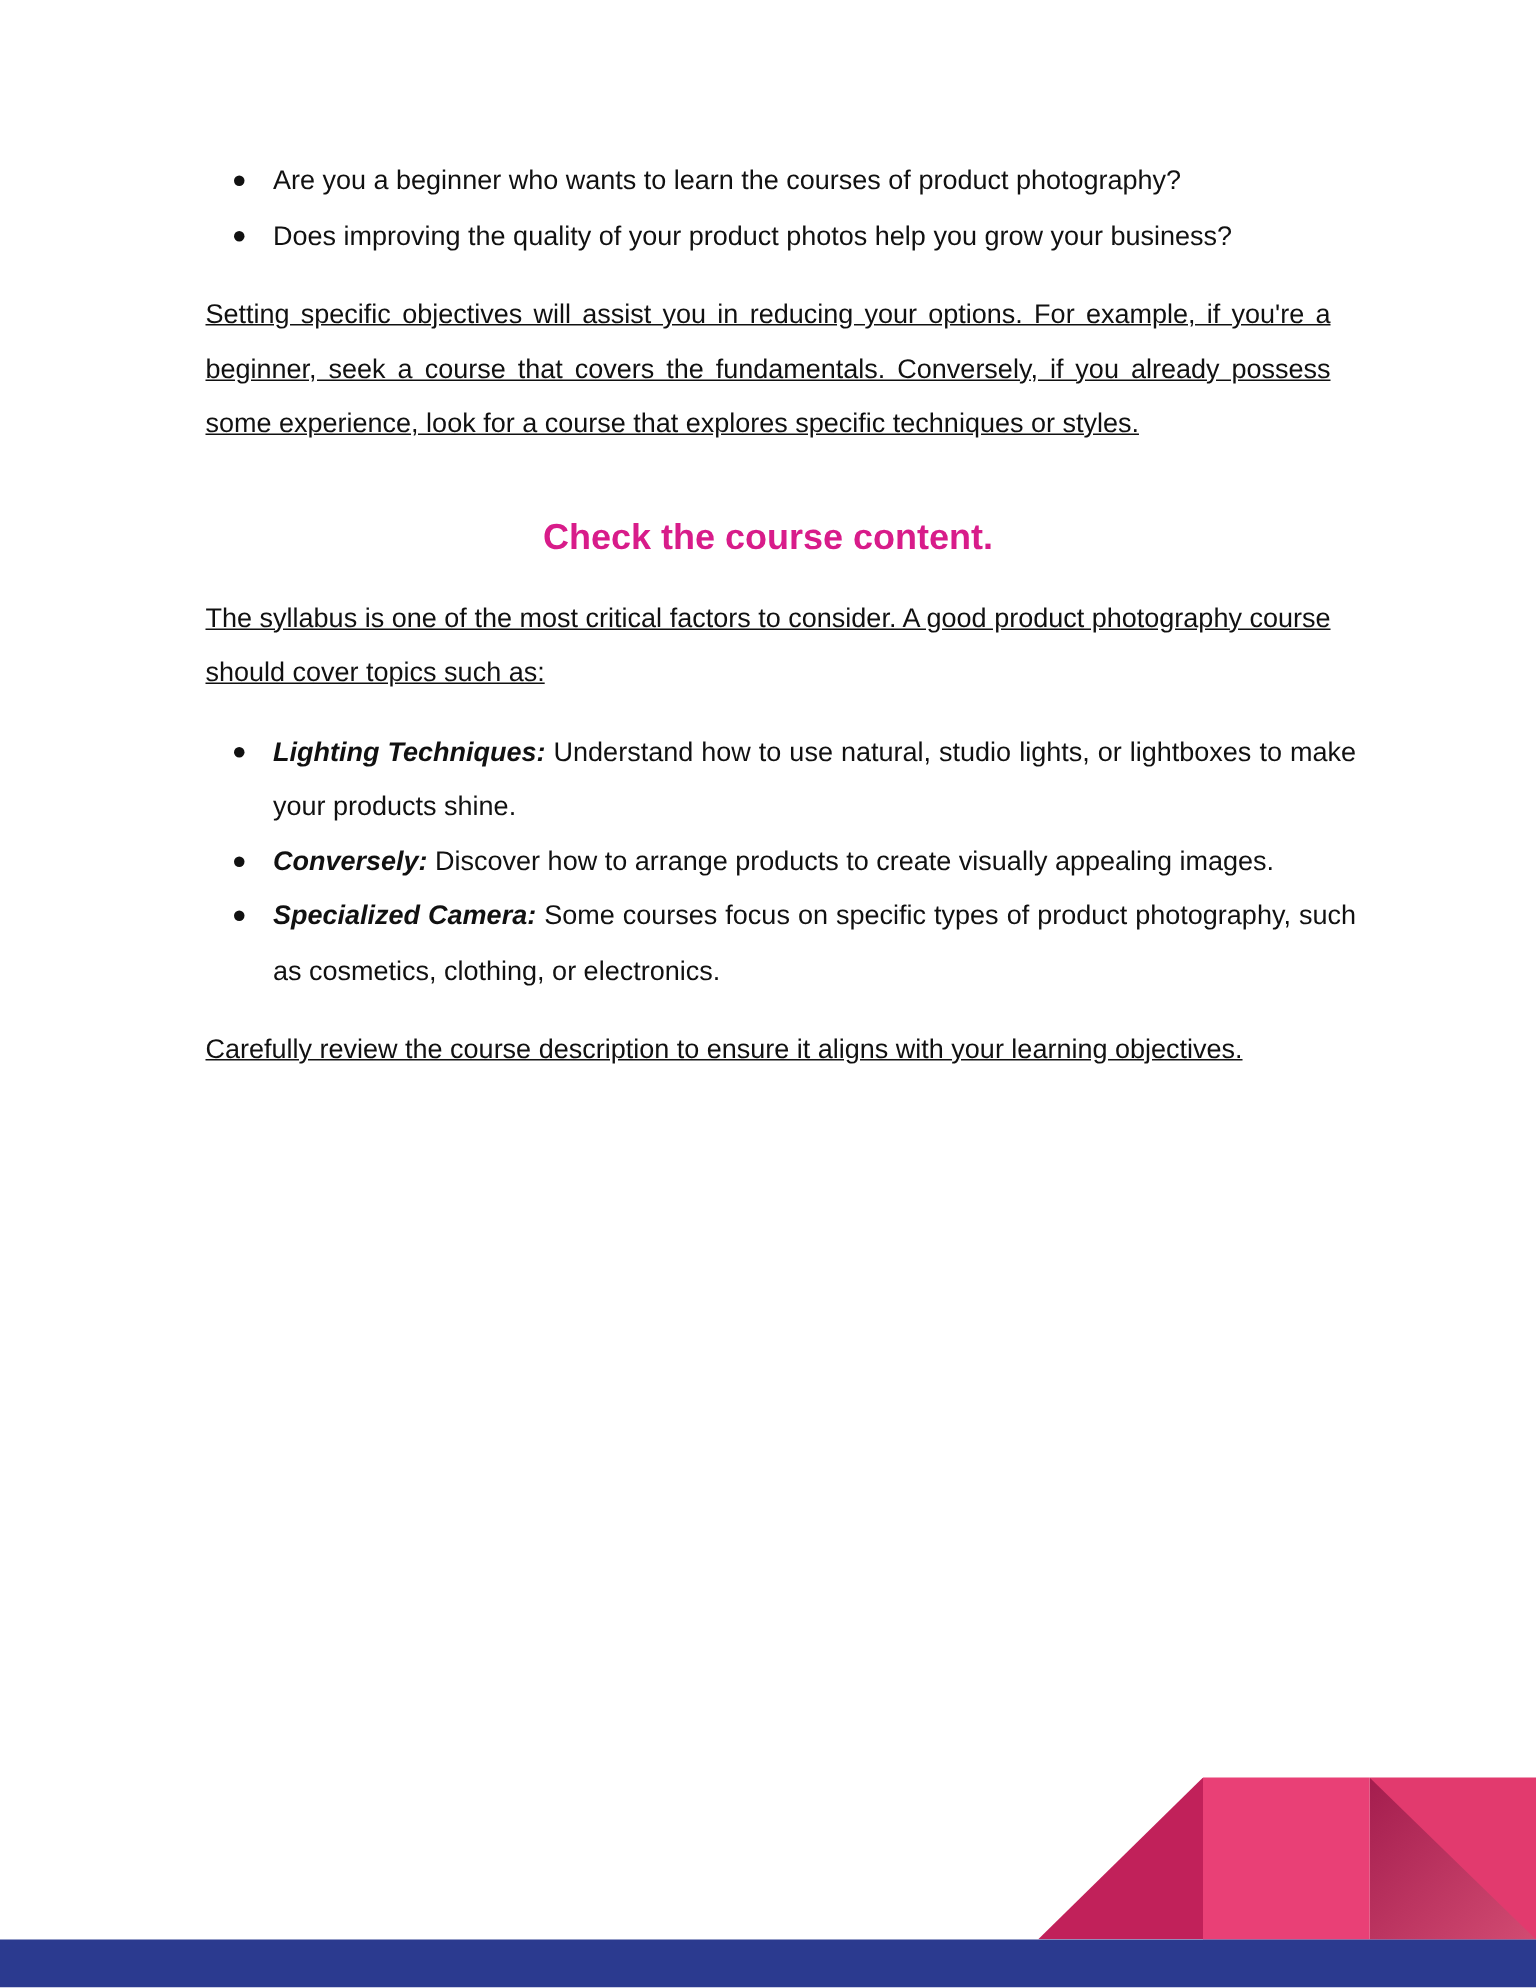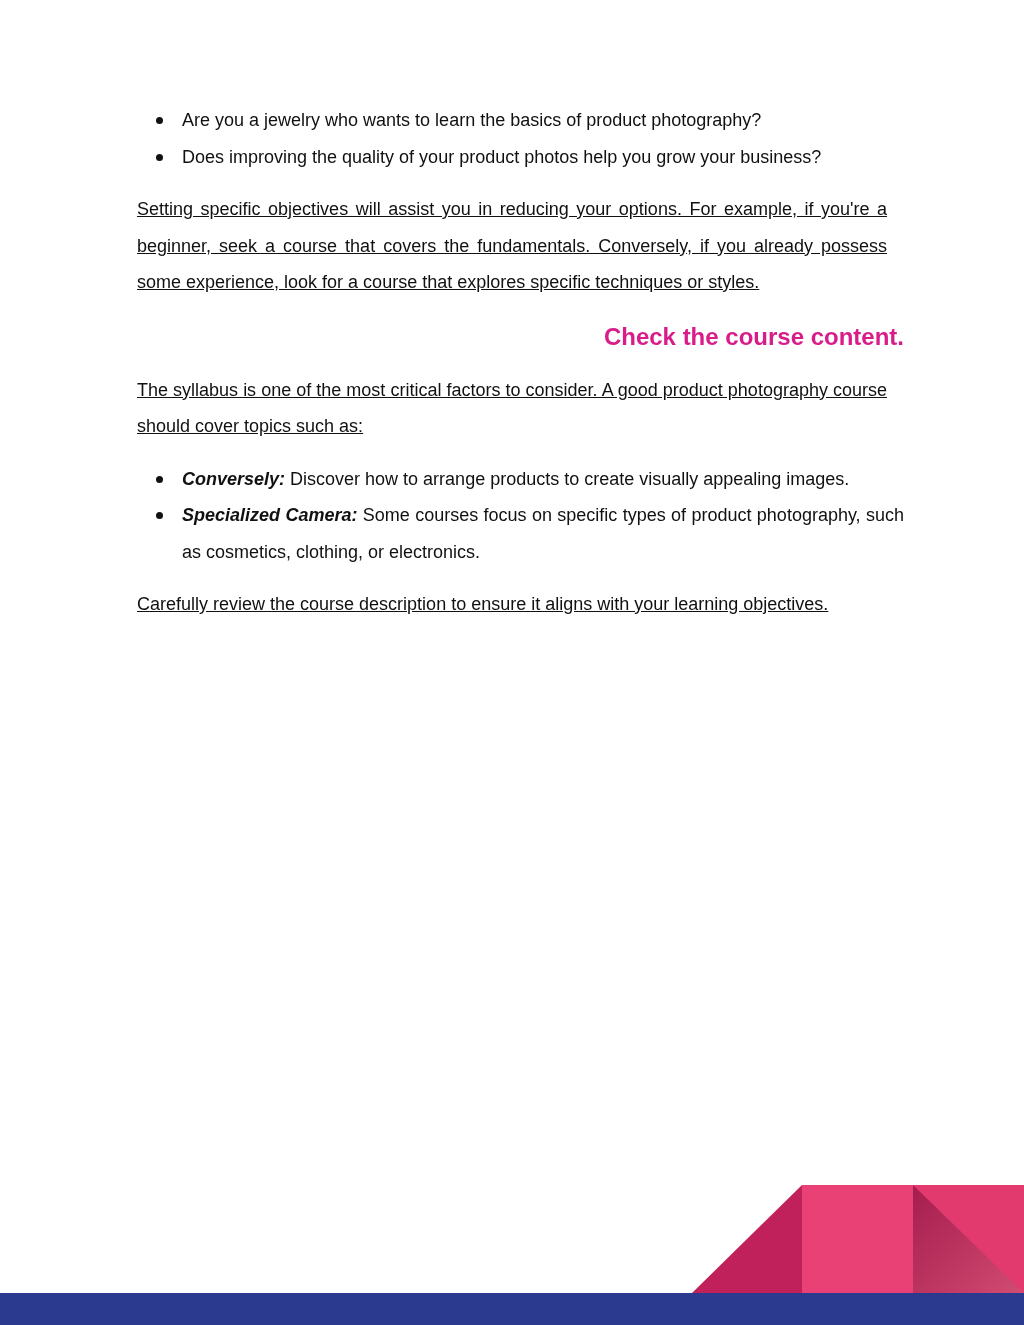--- a/index.html
+++ b/index.html
@@ -15,26 +15,26 @@
     position:absolute;
     left:120px; top:0;
     width:784px;
     padding-top:86px;
     font-size:18px;
     line-height:36.5px;
     text-align:justify;
   }
   p.para { margin:16px 17px;text-decoration:underline; }
   h2.heading {
-    margin:20px 0 20px 0;
+    margin:42px 0 20px 0;
     font-size:24px;
     line-height:31px;
     font-weight:700;
     color:var(--accent,#d81c8a);
-    text-align:right;
+    text-align:center;
   }
   ul.bullet-list {
     list-style:none;
     margin:16px 0;
     padding:0 0 0 62px;
   }
   ul.bullet-list li {
     position:relative;
     margin:0; padding:0;
   }
@@ -73,35 +73,39 @@
     background:var(--footer-blue,#2b3a8f);
   }
 </style>
 </head>
 <body>
 
 <div class="content">
 
   <ul class="bullet-list">
 
-      <li><span>Are you a jewelry who wants to learn the basics of product photography?</span></li>
+      <li><span>Are you a beginner who wants to learn the courses of product photography?</span></li>
 
 
       <li><span>Does improving the quality of your product photos help you grow your business?</span></li>
     </ul>
 
   <p class="para">Setting specific objectives will assist you in reducing your options. For example, if you're a beginner, seek a course that covers the fundamentals. Conversely, if you already possess some experience, look for a course that explores specific techniques or styles.</p>
 
   <h2 class="heading">Check the course content.</h2>
 
   <p class="para">The syllabus is one of the most critical factors to consider. A good product photography course should cover topics such as:</p>
 
   <ul class="bullet-list">
 
 
+      <li>
+        <span class="lead">Lighting Techniques:</span>
+        <span>Understand how to use natural, studio lights, or lightboxes to make your products shine.</span>
+      </li>
 
       <li>
         <span class="lead">Conversely:</span>
         <span>Discover how to arrange products to create visually appealing images.</span>
       </li>
 
 
       <li>
         <span class="lead">Specialized Camera:</span>
         <span>Some courses focus on specific types of product photography, such as cosmetics, clothing, or electronics.</span>

